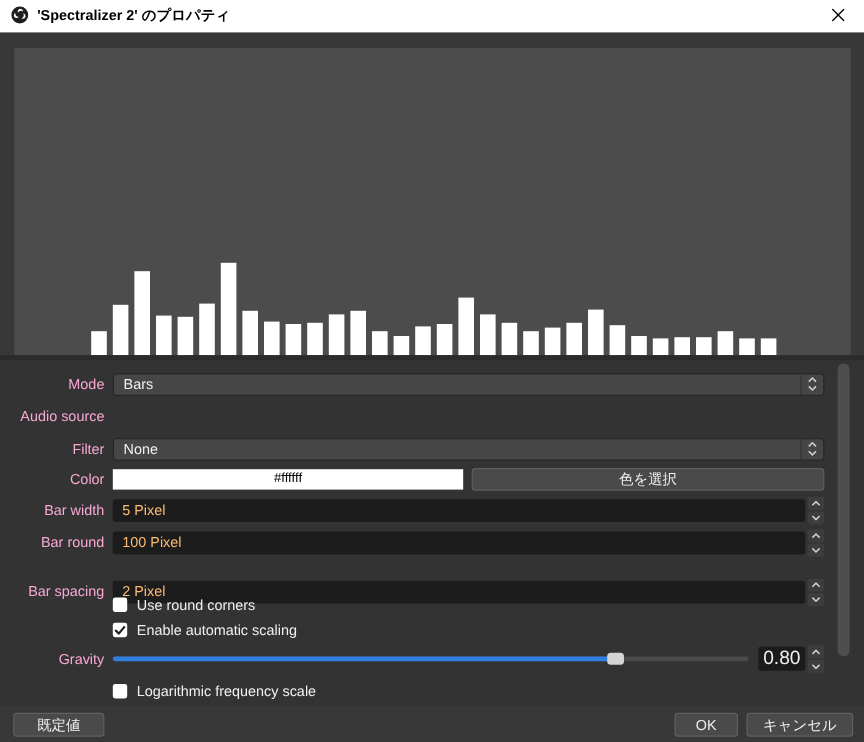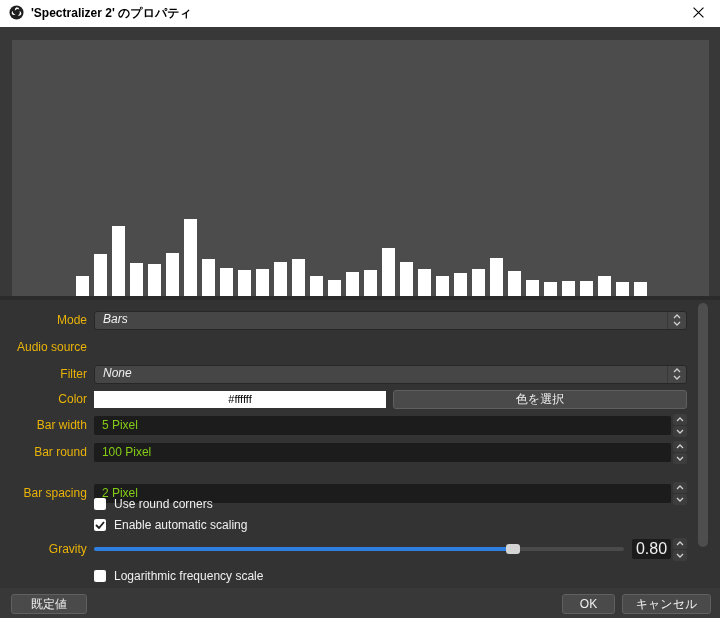--- a/index.html
+++ b/index.html
@@ -43,47 +43,47 @@
 
   
   .props {
     position: absolute; left: 0; top: 300px; width: 720px; height: 288px;
     background: #333333;
   }
   .row {
     position: absolute; left: 0; width: 687px; height: 22px;
     display: flex; align-items: center;
   }
-  .label { width: 87px; text-align: right; margin-right: 7px; color: #eab308; white-space: nowrap; }
+  .label { width: 87px; text-align: right; margin-right: 7px; color: #f9a8d4; white-space: nowrap; }
 
   .combo {
     flex: 1; height: 19px;
     background: #464646; border: 1px solid #272727; border-radius: 3px;
-    display: flex;  font-style: italic;
+    display: flex; align-items: center;
   }
   .combo-text { flex: 1; padding-left: 8px; color: #f0f0f0; }
   .combo-chevrons {
     width: 19px; align-self: stretch; border-left: 1px solid #383838;
     display: flex; flex-direction: column; align-items: center; justify-content: center; gap: 2px;
   }
   .chev { display: block; }
 
   .swatch {
     width: 292px; height: 17px; color: #000; font-size: 11px;
     display: flex; align-items: center; justify-content: center;
   }
   .pick-btn {
     margin-left: 7px; flex: 1; height: 19px;
     background: #4a4a4a; border: 1px solid #5f5f5f; border-radius: 3px;
     display: flex; align-items: center; justify-content: center; color: #f0f0f0;
   }
 
   .numfield {
     width: 578px; height: 19px; background: #1c1c1c; border-radius: 2px;
-    display: flex; align-items: center; padding-left: 8px; color: #84cc16;
+    display: flex; align-items: center; padding-left: 8px; color: #fdba74;
   }
   .spincol { width: 14px; margin-left: 2px; display: flex; flex-direction: column; gap: 1px; }
   .spinbtn {
     width: 14px; height: 11px; background: #3d3d3d; border-radius: 2px;
     display: flex; align-items: center; justify-content: center;
   }
 
   .check-row { padding-left: 94px; }
   .checkbox {
     width: 12px; height: 12px; background: #ffffff; border-radius: 2px;

